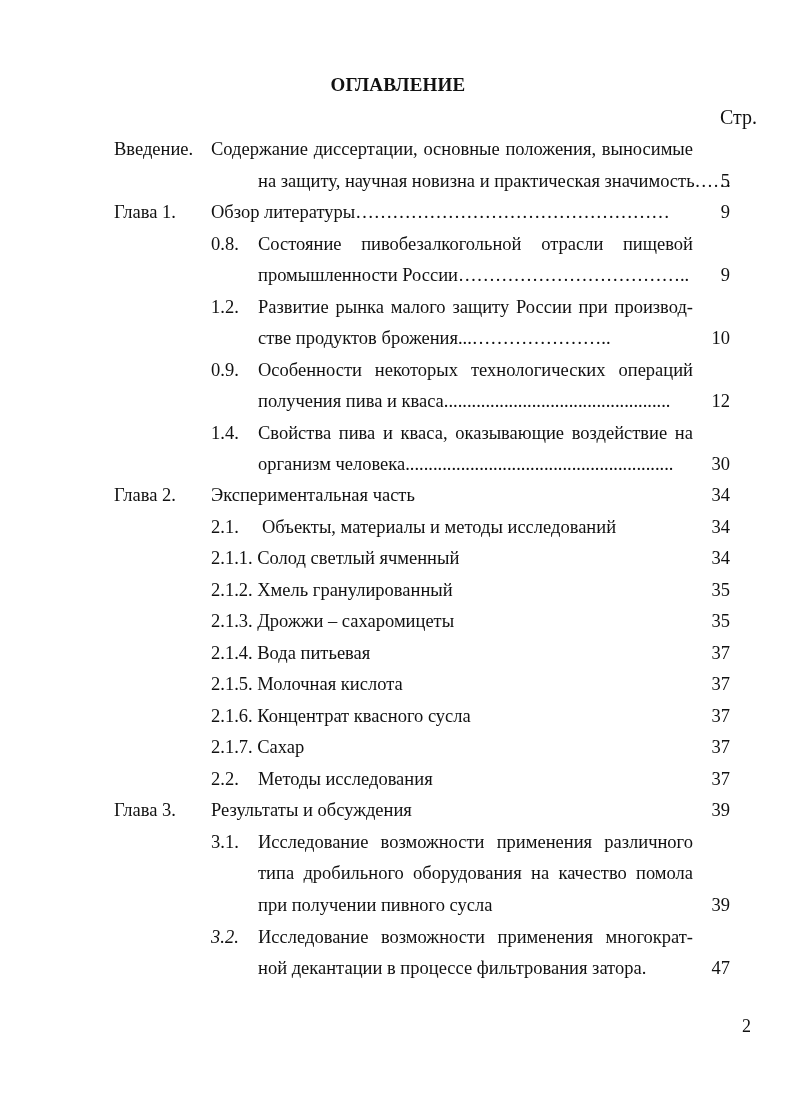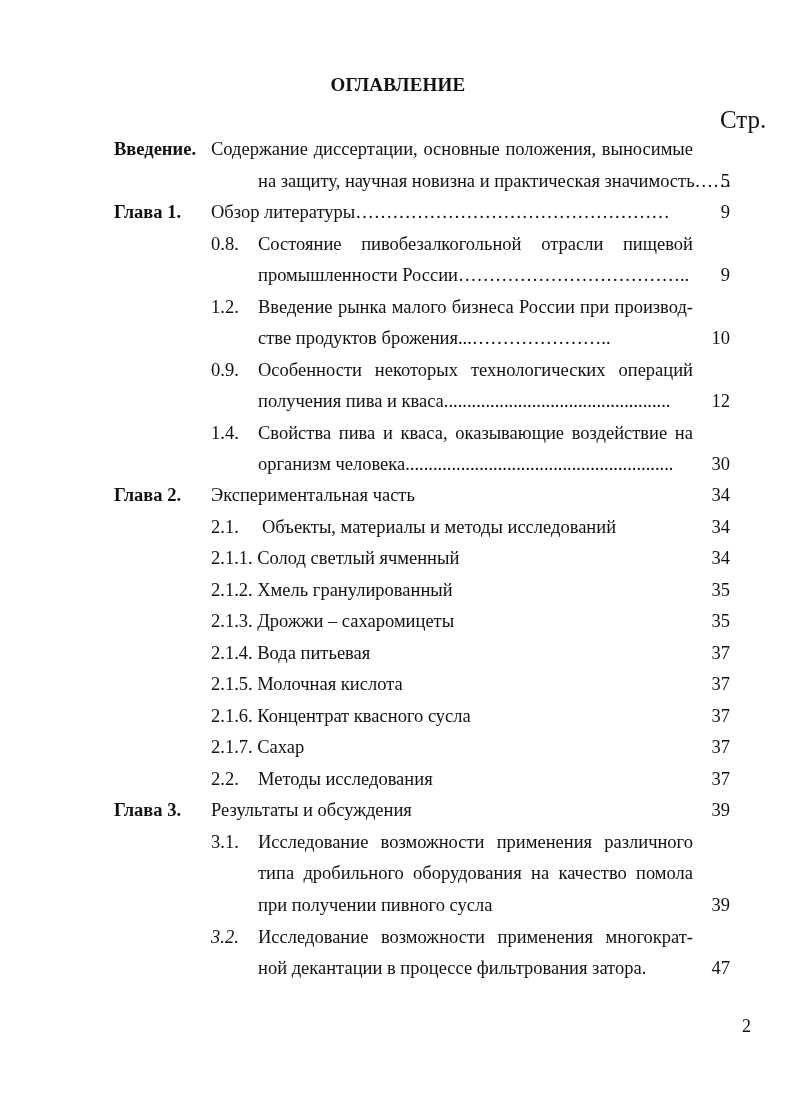--- a/index.html
+++ b/index.html
@@ -1,22 +1,22 @@
 <!DOCTYPE html>
 <html><head>
 <meta charset="utf-8">
 <style>
   html, body { margin: 0; padding: 0; background: #ffffff; }
   body { width: 796px; height: 1097px; position: relative; overflow: hidden;
          font-family: "Liberation Serif", "DejaVu Serif", serif; color: #111; }
   .title { position: absolute; top: 74px; left: 0; width: 796px; text-align: center;
            font-weight: bold; font-size: 19px; letter-spacing: 0.2px; }
-  .str { position: absolute; top: 106px; left: 720px; font-size: 25px; }
+  .str { position: absolute; top: 106px; left: 720px; font-size: 20px; }
   .row { position: absolute; font-size: 18.5px; white-space: nowrap; height: 26px; line-height: 26px; }
-  .lbl { position: absolute; left: 114px; font-weight: bold; }
+  .lbl { position: absolute; left: 114px; font-weight: normal; }
   .num { position: absolute; }
   .txt { position: absolute; }
   .pg { position: absolute; left: 694px; width: 36px; text-align: right; }
   .justify { text-align: justify; text-align-last: justify; display: inline-block; }
   .pagenum { position: absolute; top: 1016px; left: 742px; font-size: 18px; }
 </style>
 </head>
 <body>
 
 <div>
@@ -42,21 +42,21 @@
     <span class="num" style="left:211px;">0.8.</span>
     <span class="txt justify" style="left:258px;width:435px;">Состояние пивобезалкогольной отрасли пищевой</span>
   </div>
   <div class="row" style="top:262px;">
     <span class="txt" style="left:258px;">промышленности России………………………………..</span>
     <span class="pg">9</span>
   </div>
 
   <div class="row" style="top:294px;">
     <span class="num" style="left:211px;">1.2.</span>
-    <span class="txt justify" style="left:258px;width:435px;">Введение рынка малого бизнеса России при производ-</span>
+    <span class="txt justify" style="left:258px;width:435px;">Развитие рынка малого защиту России при производ-</span>
   </div>
   <div class="row" style="top:325px;">
     <span class="txt" style="left:258px;">стве продуктов брожения...…………………..</span>
     <span class="pg">10</span>
   </div>
 
   <div class="row" style="top:357px;">
     <span class="num" style="left:211px;">0.9.</span>
     <span class="txt justify" style="left:258px;width:435px;">Особенности некоторых технологических операций</span>
   </div>

